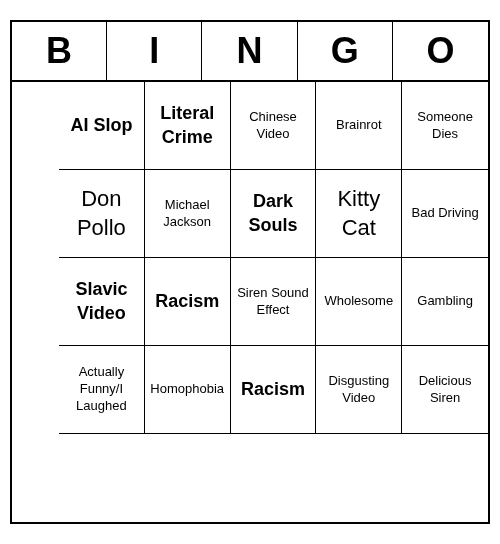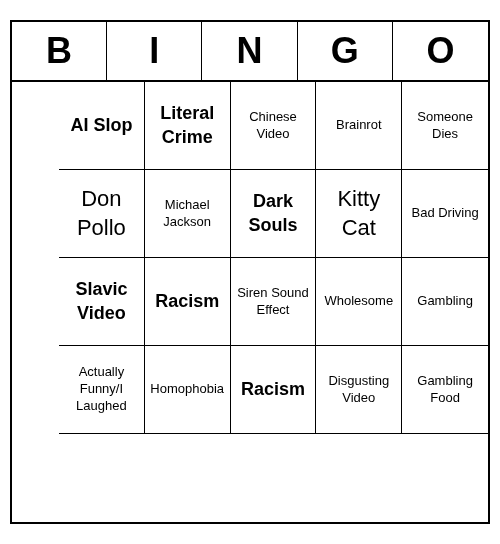--- a/index.html
+++ b/index.html
@@ -89,15 +89,15 @@
       <div class="bingo-cell">Bad Driving</div>
       <div class="bingo-cell large-text">Slavic Video</div>
       <div class="bingo-cell large-text">Racism</div>
       <div class="bingo-cell">Siren Sound Effect</div>
       <div class="bingo-cell">Wholesome</div>
       <div class="bingo-cell">Gambling</div>
       <div class="bingo-cell">Actually Funny/I Laughed</div>
       <div class="bingo-cell">Homophobia</div>
       <div class="bingo-cell large-text">Racism</div>
       <div class="bingo-cell">Disgusting Video</div>
-      <div class="bingo-cell">Gambling Food</div>
+      <div class="bingo-cell">Delicious Siren</div>
     </div>
 </div>
 
 </body></html>

